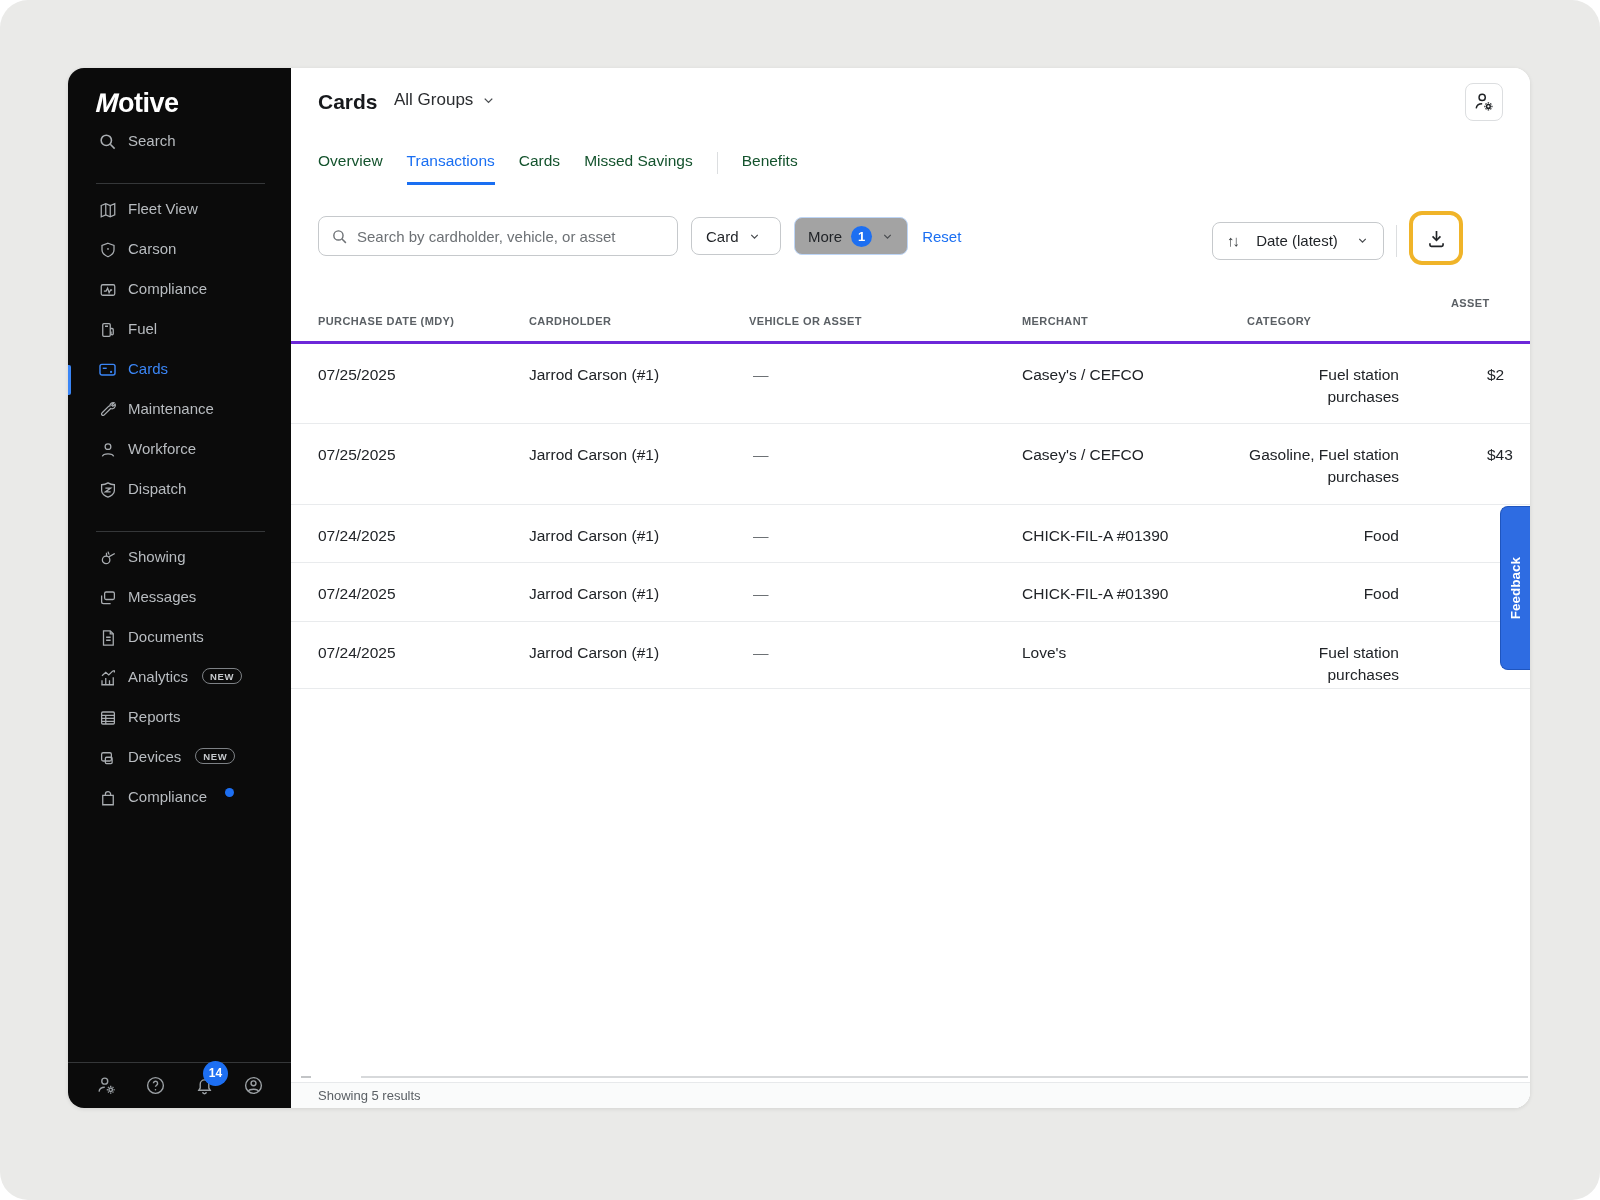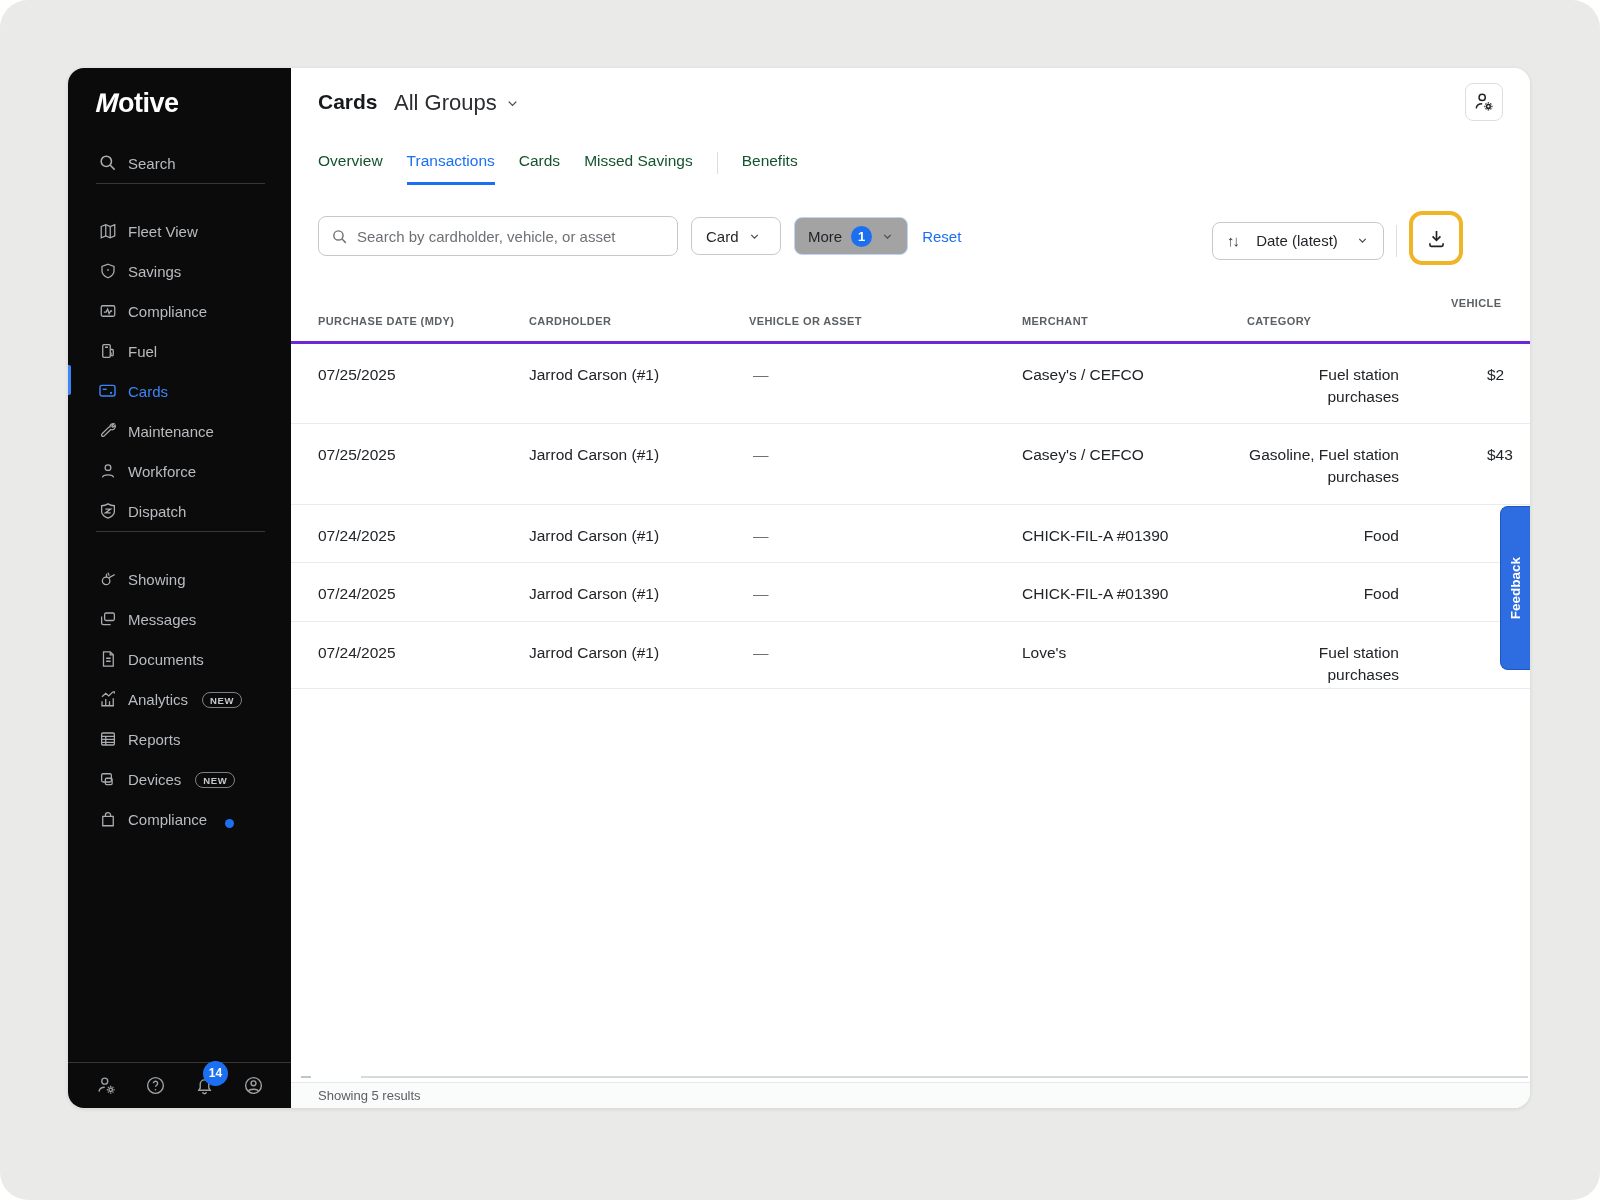--- a/index.html
+++ b/index.html
@@ -12,21 +12,21 @@
          box-shadow:0 1px 4px rgba(0,0,0,.10); }
 
   
   .sidebar { width:223px; min-width:223px; background:#0b0b0b; color:#b8bcc0;
              display:flex; flex-direction:column; position:relative; }
   .logo { margin:20px 0 0 28px; color:#ffffff; font-size:27px; font-weight:800; letter-spacing:-0.5px; }
   .logo .logo-m { display:inline-block; transform:skewX(-14deg); }
   .side-search { margin-top:13px; }
   .side-divider { border:none; border-top:1px solid #353739; margin:11px 26px 0 28px; }
   .side-list { margin-top:16px; }
-  .side-item { position:relative; height:40px; display:flex; align-items:flex-end;
+  .side-item { position:relative; height:40px; display:flex; align-items:flex-start;
                padding-left:30px; font-size:15px; color:#b8bcc0; cursor:pointer; }
   .side-item .s-icon { width:19px; height:19px; margin-right:11px; display:flex; align-items:center; justify-content:center; color:#a9adb1; }
   .side-item.active { color:#3b86f6; }
   .side-item.active .s-icon { color:#3b86f6; }
   .side-item.active::before { content:""; position:absolute; left:0; top:5px; bottom:5px; width:3px; background:#3b86f6; border-radius:0 2px 2px 0; }
   .badge-new { margin-left:14px; font-size:9.5px; font-weight:700; letter-spacing:.6px; color:#c7cacd;
                border:1.5px solid #7d8185; border-radius:10px; padding:2px 7px 1px; }
   .dot-blue { width:9px; height:9px; border-radius:50%; background:#1d6ff2; margin-left:18px; }
   .side-spacer { flex:1; }
   .side-footer { border-top:1px solid #353739; height:46px; display:flex; align-items:center;
@@ -35,21 +35,21 @@
   .notif-badge { position:absolute; top:-13px; right:-12px; min-width:25px; height:25px; border-radius:50%;
                  background:#1d6ff2; color:#fff; font-size:12px; font-weight:700;
                  display:flex; align-items:center; justify-content:center; }
 
   
   .content { position:relative; flex:1; overflow:hidden; background:#fff; }
 
   .page-header { position:absolute; top:0; left:0; right:0; height:64px; }
   .page-title { position:absolute; left:27px; top:22px; font-size:21px; font-weight:700; color:#17191c; }
   .group-sel { position:absolute; left:103px; top:22px; display:flex; align-items:center; gap:8px;
-               background:none; border:none; font-size:22px; color:#2b2d30; cursor:pointer; font-family:inherit; }
+               background:none; border:none; font-size:17px; color:#2b2d30; cursor:pointer; font-family:inherit; }
   .icon-btn { background:#fff; border:1px solid #dcdee0; border-radius:8px; width:38px; height:38px;
               display:flex; align-items:center; justify-content:center; color:#2b2d30; cursor:pointer; }
   .user-gear-btn { position:absolute; right:27px; top:15px; }
 
   .tabs { position:absolute; top:82px; left:27px; right:0; height:36px; display:flex; align-items:center; gap:24px; }
   .tab { font-size:15.5px; color:#14532d; cursor:pointer; padding-bottom:12px; border-bottom:3px solid transparent; }
   .tab.active { color:#1a6ff2; border-bottom-color:#1a6ff2; font-weight:500; }
   .tab-vdiv { width:1px; height:22px; background:#dcdee0; margin:0 0 10px 0; }
 
   .filterbar { position:absolute; top:148px; left:0; right:0; height:40px; }
@@ -131,21 +131,21 @@
             </span>
           <span>Fleet View</span>
         </div>
         <div class="side-item">
           <span class="s-icon">
               <svg width="18" height="18" viewBox="0 0 24 24" fill="none" stroke="currentColor" stroke-width="1.7">
                 <path d="M12 3l8 3v5.5c0 5-4.5 8-8 9.5-3.5-1.5-8-4.5-8-9.5V6z"></path>
                 <circle cx="12" cy="10.5" r="1.2" fill="currentColor" stroke="none"></circle>
               </svg>
             </span>
-          <span>Savings</span>
+          <span>Carson</span>
         </div>
         <div class="side-item">
           <span class="s-icon">
               <svg width="18" height="18" viewBox="0 0 24 24" fill="none" stroke="currentColor" stroke-width="1.7">
                 <rect x="3" y="5" width="18" height="14" rx="2"></rect>
                 <path d="M6.5 13.5h3l2-4 2 6 2-3.5h2"></path>
               </svg>
             </span>
           <span>Compliance</span>
         </div>
@@ -375,21 +375,21 @@
           </span>
         </div>
       </div>
 
       <div class="thead">
         <span class="th th-date">PURCHASE DATE (MDY)</span>
         <span class="th th-card">CARDHOLDER</span>
         <span class="th th-veh">VEHICLE OR ASSET</span>
         <span class="th th-mer">MERCHANT</span>
         <span class="th th-cat">CATEGORY</span>
-        <span class="th th-amt">VEHICLE</span>
+        <span class="th th-amt">ASSET</span>
       </div>
 
       <div class="tbody">
         <div class="trow r1">
           <span class="td td-date">07/25/2025</span>
           <span class="td td-card">Jarrod Carson (#1)</span>
           <span class="td td-veh">—</span>
           <span class="td td-mer">Casey's / CEFCO</span>
           <span class="td td-cat">Fuel station purchases</span>
           <span class="td td-amt">$2</span>

